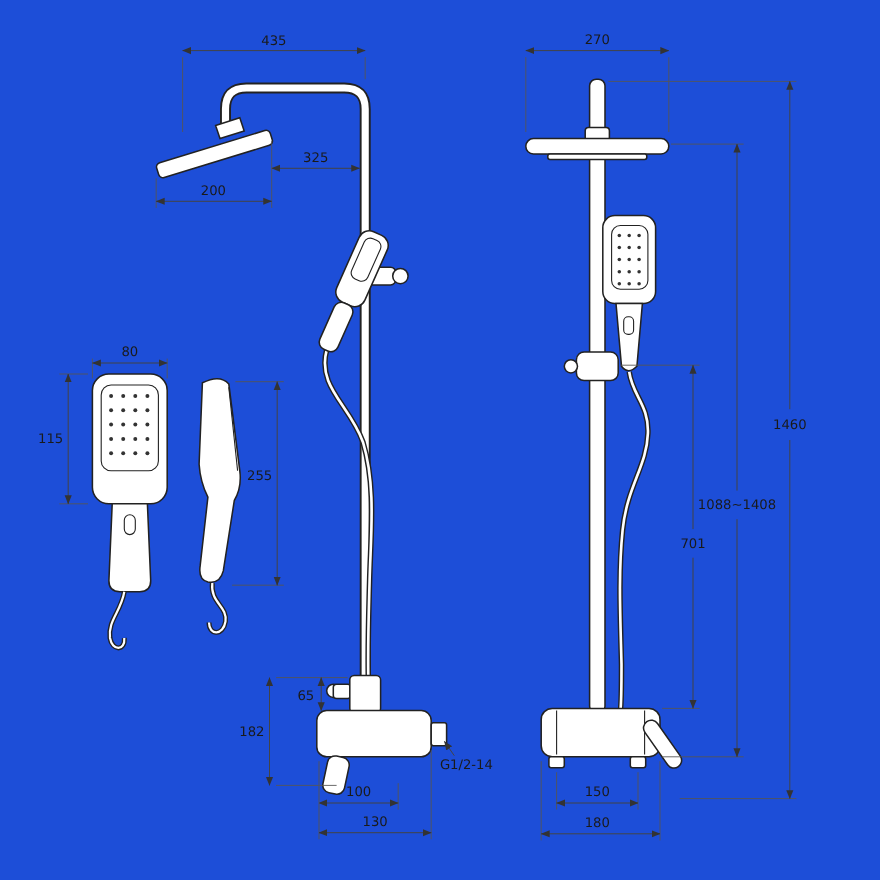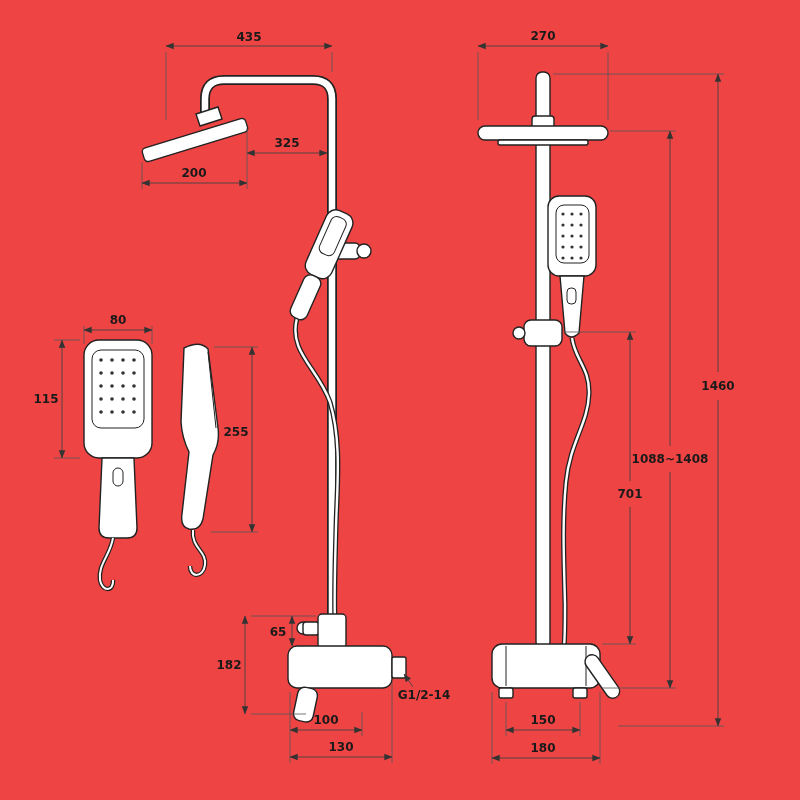--- a/index.html
+++ b/index.html
@@ -1,16 +1,16 @@
 <!DOCTYPE html>
 <html><head>
 <meta charset="utf-8">
 <style>
   html,body{margin:0;padding:0;background:#ffffff;}
-  .page{position:relative;width:800px;height:800px;background:#ef4444;overflow:hidden;font-weight:bold;}
+  .page{position:relative;width:800px;height:800px;background:#1d4ed8;overflow:hidden;}
   svg{display:block;width:800px;height:800px;}
   .outline{fill:#ffffff;stroke:#222222;stroke-width:1.4;}
   .thin{fill:none;stroke:#222222;stroke-width:1;}
   .pipe-outer{fill:none;stroke:#222222;stroke-width:10;}
   .pipe-inner{fill:none;stroke:#ffffff;stroke-width:6.5;}
   .hose-outer{fill:none;stroke:#222222;stroke-width:5;}
   .hose-inner{fill:none;stroke:#ffffff;stroke-width:2.4;}
   .hose2-outer{fill:none;stroke:#222222;stroke-width:4.5;}
   .hose2-inner{fill:none;stroke:#ffffff;stroke-width:2;}
   .ext{stroke:#555555;stroke-width:0.8;fill:none;}

